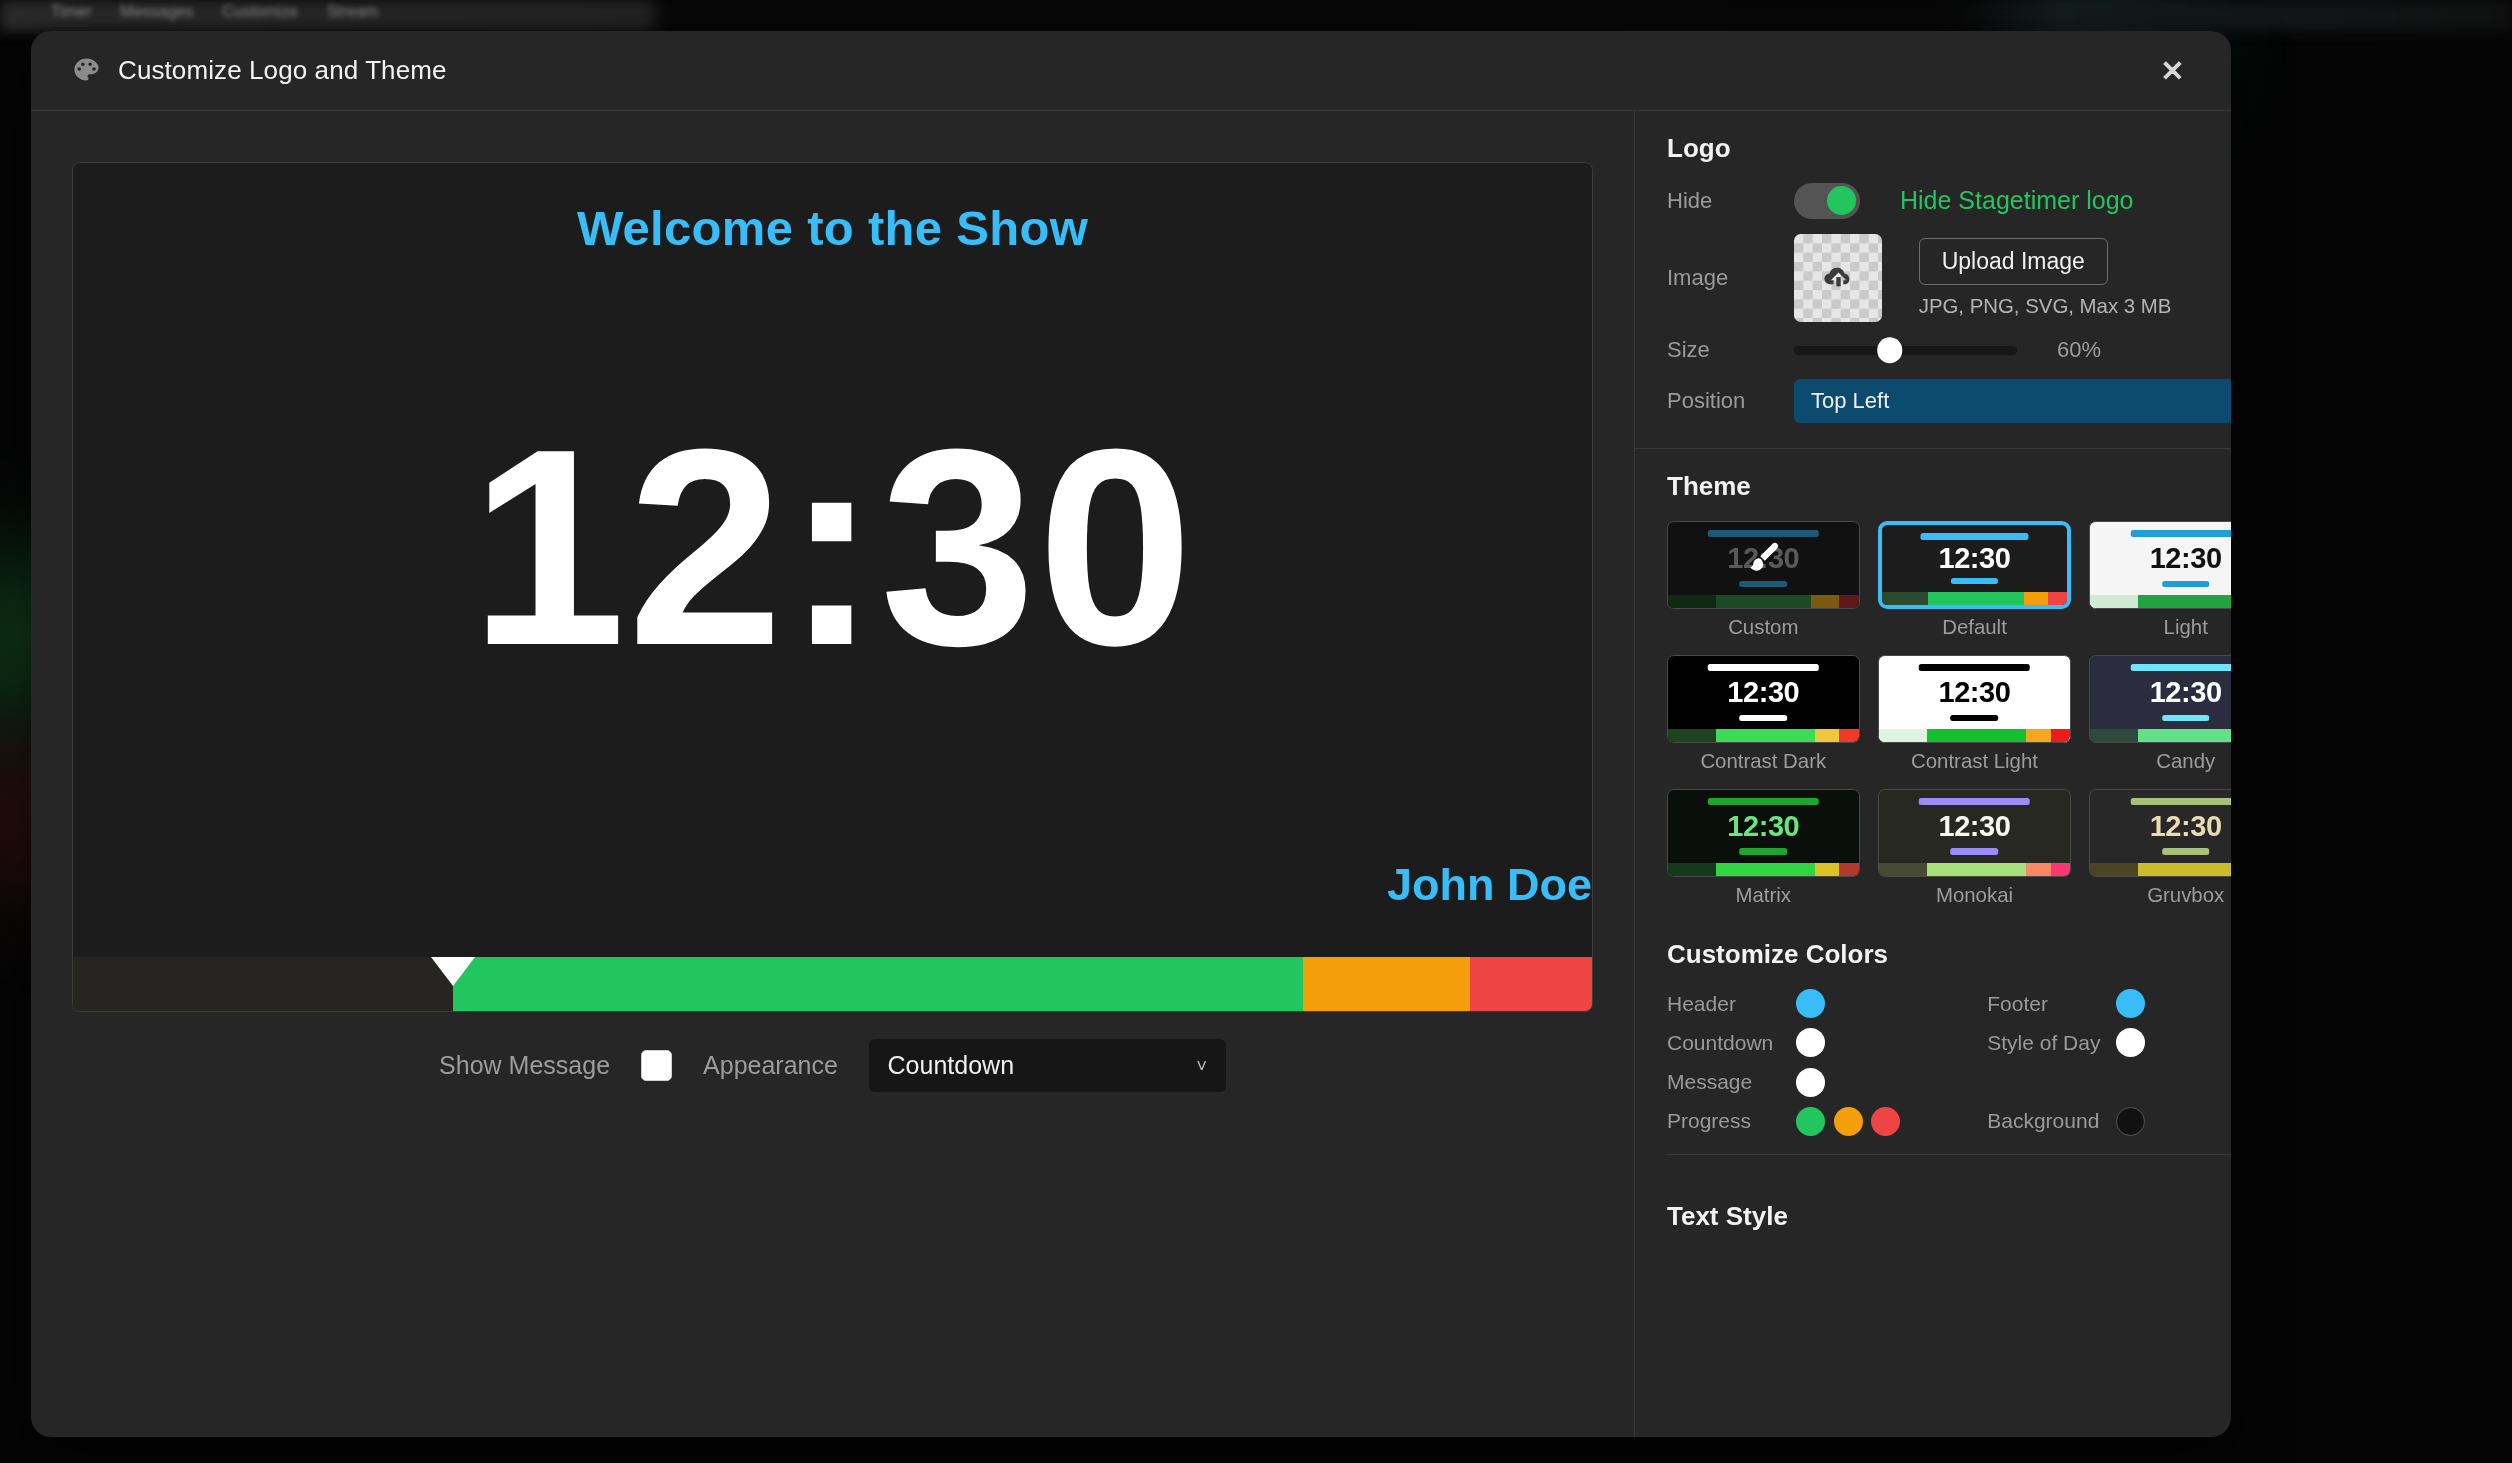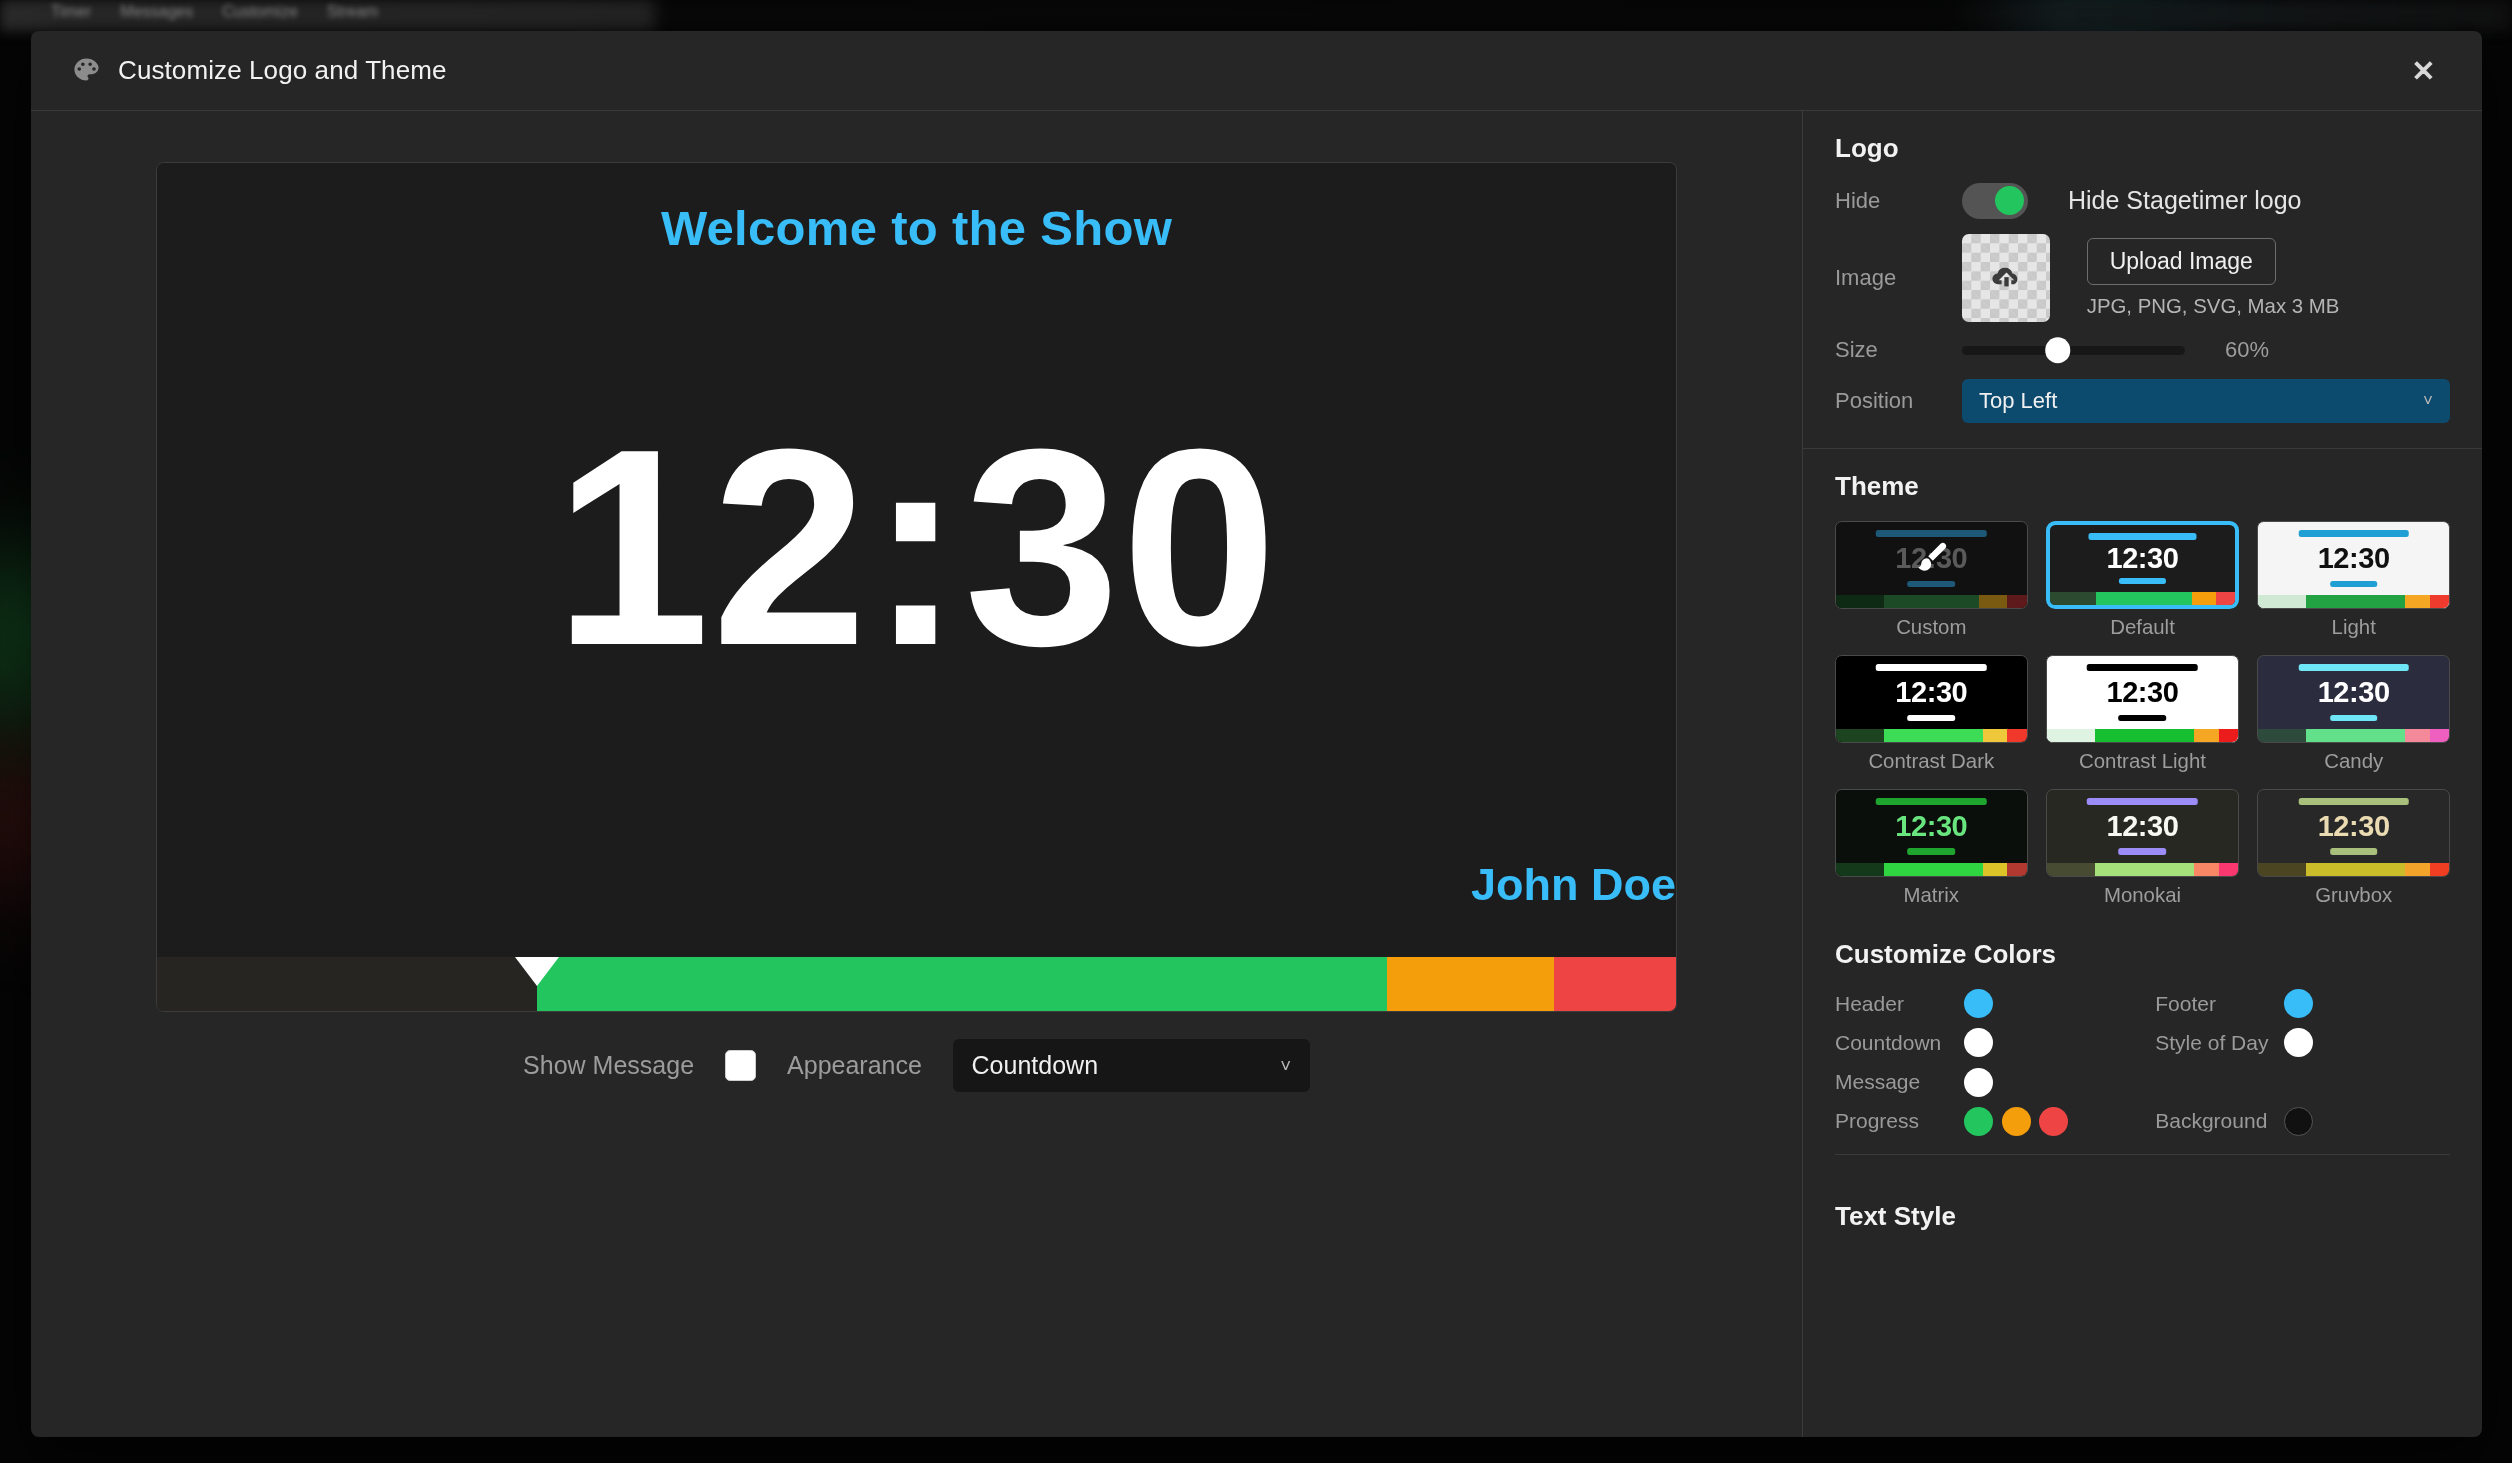--- a/index.html
+++ b/index.html
@@ -28,23 +28,23 @@
   .backdrop .topbar-text {
     position: absolute; left: 51px; top: 3.4px;
     display: flex; gap: 29px;
     font-size: 16px; color: #8a8a8a; filter: blur(2.7px);
   }
 
   
   .modal {
     position: absolute;
     left: 31px; top: 31px;
-    width: 2451px; height: 1406px;
+    width: 2200px; height: 1406px;
     background: #262626;
-    border-radius: 8px;
+    border-radius: 20px;
     box-shadow: 0 22px 59px rgba(0,0,0,.72);
     overflow: hidden;
     display: flex; flex-direction: column;
   }
 
   .modal-header {
     height: 80px; min-height: 80px;
     border-bottom: 0.8px solid #3a3a3a;
     display: flex; align-items: center;
     padding: 0 36px 0 41px;
@@ -158,21 +158,21 @@
 
   .toggle {
     width: 66px; height: 36px; border-radius: 18px;
     background: #545454; position: relative; cursor: pointer; flex: none;
   }
   .toggle .knob {
     position: absolute; top: 3.4px; left: 33px;
     width: 29px; height: 29px; border-radius: 50%;
     background: #22c55e;
   }
-  .toggle-text { margin-left: 22px; font-size: 25px; color: #e5e5e5; font-weight: 400; }
+  .toggle-text { margin-left: 22px; font-size: 25px; color: #22c55e; font-weight: 400; }
 
   .img-thumb {
     width: 88px; height: 88px; border-radius: 6.8px; flex: none;
     background-color: #e6e6e6;
     background-image:
       linear-gradient(45deg,#c9c9c9 25%,transparent 25%,transparent 75%,#c9c9c9 75%),
       linear-gradient(45deg,#c9c9c9 25%,transparent 25%,transparent 75%,#c9c9c9 75%);
     background-size: 18.7px 18.7px;
     background-position: 0 0, 9.3px 9.3px;
     display: flex; align-items: center; justify-content: center;

